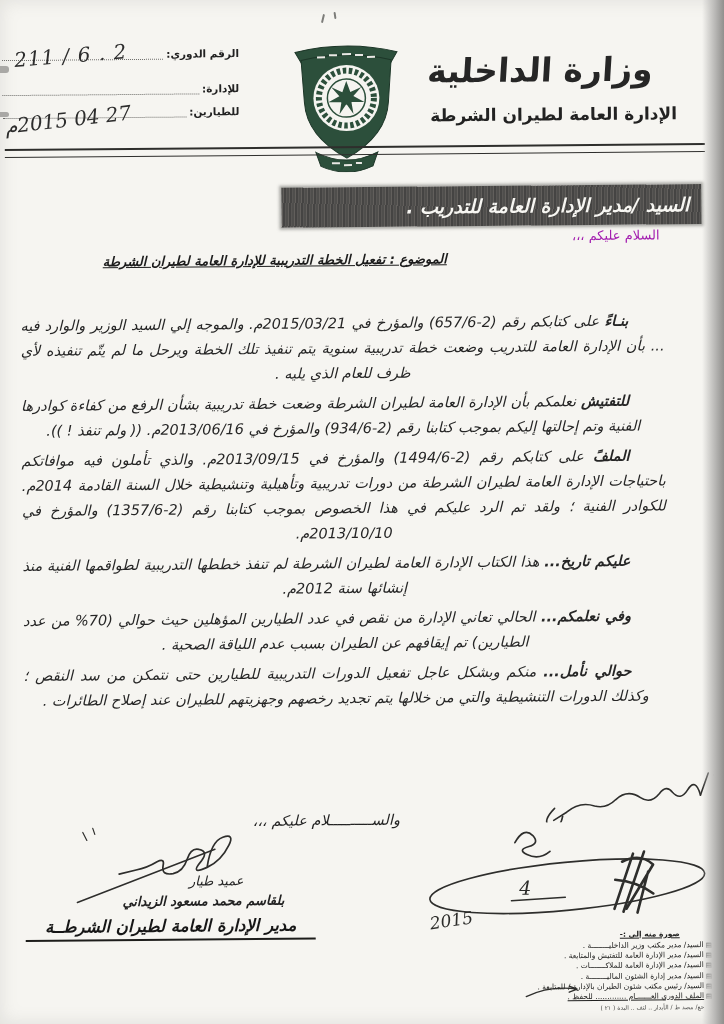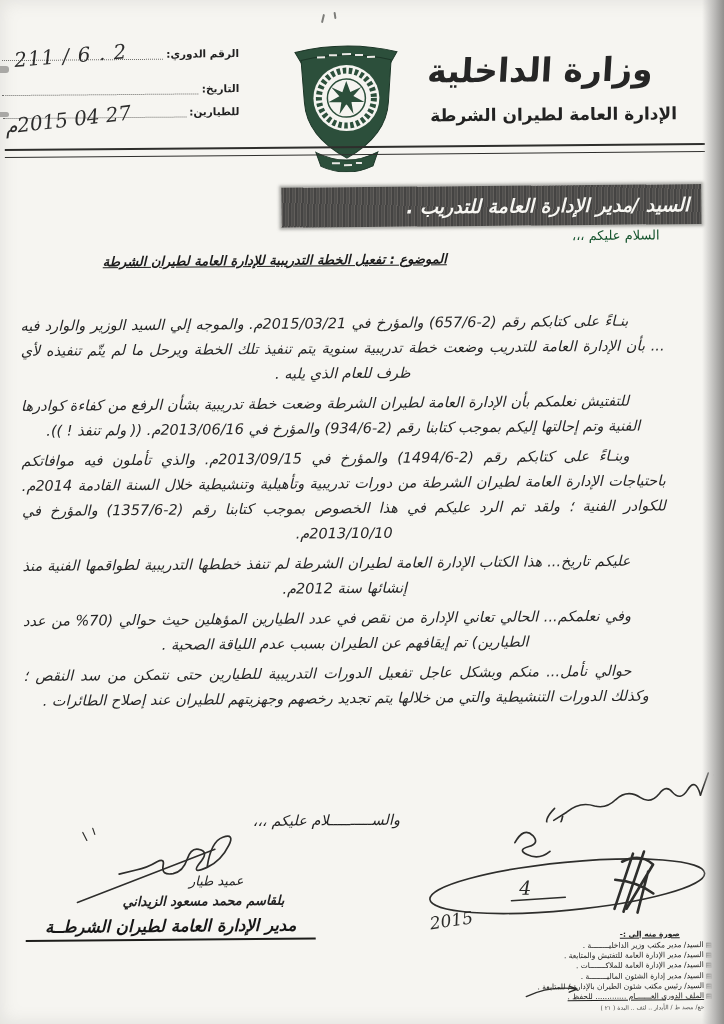--- a/index.html
+++ b/index.html
@@ -32,31 +32,31 @@
 
   .rule{position:absolute;top:146px;left:8px;right:16px;height:6px;
         border-top:2.5px solid #2e2e2c;border-bottom:1.5px solid #2e2e2c;}
 
   
   .banner{position:absolute;top:187px;left:284px;right:20px;height:40px;display:flex;align-items:center;
         padding:0 12px;box-sizing:border-box;
         background:repeating-linear-gradient(93deg,#4f4e4c 0 2px,#625f5c 2px 3px,#454443 3px 5px,#585654 5px 6px);
         box-shadow:0 0 3px 2px rgba(110,110,106,.55);}
   .banner span{color:#f7f6f2;font-size:19px;font-weight:bold;font-style:italic;text-shadow:0 0 1px #2c2c2a;white-space:nowrap;}
-  .greeting{position:absolute;top:230px;right:62px;font-size:13px;color:#14532d;}
+  .greeting{position:absolute;top:230px;right:62px;font-size:13px;color:#a21caf;}
 
   .subject{position:absolute;top:252px;left:2px;width:447px;font-size:13px;font-weight:bold;font-style:italic;
         text-decoration:underline;white-space:nowrap;direction:rtl;color:#1c1c1c;}
 
   
   .body-text{position:absolute;top:311px;right:58px;left:22px;direction:rtl;
         font-size:14.5px;line-height:25px;font-style:italic;color:#262626;
         text-align:justify;text-align-last:center;}
   .body-text p{margin:0 0 5px 0;text-indent:36px;}
-  .lead{font-weight:normal;}
+  .lead{font-weight:bold;}
 
   .closing{position:absolute;top:812px;left:250px;font-size:14.5px;font-style:italic;color:#242424;white-space:nowrap;}
 
   
   .sig-art{position:absolute;}
   .sig-rank{position:absolute;top:872px;left:148px;width:130px;text-align:center;font-size:13px;font-style:italic;color:#252525;}
   .sig-name{position:absolute;top:892px;left:70px;width:260px;text-align:center;font-size:13px;font-weight:bold;font-style:italic;color:#222;}
   .sig-title{position:absolute;top:915px;left:22px;width:290px;text-align:center;font-size:16.5px;font-weight:bold;font-style:italic;
         color:#161616;border-bottom:2.5px solid #1d1d1b;padding-bottom:3px;}
 
@@ -84,21 +84,21 @@
   <div class="pen-mark" style="left:334px;top:12px;width:2px;height:7px;transform:rotate(-8deg);"></div>
 
   <div class="tilt">
 
     <div class="ref-block" style="position:absolute;">
       <div class="ref-row" style="margin-bottom:21px;">
         <span>الرقم الدوري:</span>
         <span class="dots"></span>
       </div>
       <div class="ref-row" style="margin-bottom:9px;">
-        <span>التاريخ:</span>
+        <span>للإدارة:</span>
         <span class="dots"></span>
       </div>
       <div class="ref-row">
         <span>للطيارين:</span>
         <span class="dots"></span>
       </div>
       <span class="hand hv hv1" dir="rtl">2 . 6 / 211</span>
       <span class="hand hv hv3" dir="rtl">27  04  2015م</span>
     </div>
 
@@ -122,21 +122,21 @@
     <div class="banner">
       <span>السيد /مدير الإدارة العامة للتدريب .</span>
     </div>
     <div class="greeting">السلام عليكم ،،،</div>
 
     <div class="subject">الموضوع : تفعيل الخطة التدريبية للإدارة العامة لطيران الشرطة</div>
 
     <div class="body-text">
       <p><span class="lead">بنـاءً</span><span> على كتابكم رقم (2-657/6) والمؤرخ في 2015/03/21م. والموجه إلي السيد الوزير والوارد فيه ... بأن الإدارة العامة للتدريب وضعت خطة تدريبية سنوية يتم تنفيذ تلك الخطة ويرحل ما لم يتّم تنفيذه لأي ظرف للعام الذي يليه .</span></p>
       <p><span class="lead">للتفتيش</span><span> نعلمكم بأن الإدارة العامة لطيران الشرطة وضعت خطة تدريبية بشأن الرفع من كفاءة كوادرها الفنية وتم إحالتها إليكم بموجب كتابنا رقم (2-934/6) والمؤرخ في 2013/06/16م.  (( ولم تنفذ ! )).</span></p>
-      <p><span class="lead">وبنـاءً</span><span> على كتابكم رقم (2-1494/6) والمؤرخ في 2013/09/15م. والذي تأملون فيه موافاتكم باحتياجات الإدارة العامة لطيران الشرطة من دورات تدريبية وتأهيلية وتنشيطية خلال السنة القادمة 2014م. للكوادر الفنية ؛ ولقد تم الرد عليكم في هذا الخصوص بموجب كتابنا رقم (2-1357/6) والمؤرخ في 2013/10/10م.</span></p>
+      <p><span class="lead">الملفً</span><span> على كتابكم رقم (2-1494/6) والمؤرخ في 2013/09/15م. والذي تأملون فيه موافاتكم باحتياجات الإدارة العامة لطيران الشرطة من دورات تدريبية وتأهيلية وتنشيطية خلال السنة القادمة 2014م. للكوادر الفنية ؛ ولقد تم الرد عليكم في هذا الخصوص بموجب كتابنا رقم (2-1357/6) والمؤرخ في 2013/10/10م.</span></p>
       <p><span class="lead">عليكم تاريخ...</span><span> هذا الكتاب الإدارة العامة لطيران الشرطة لم تنفذ خططها التدريبية لطواقمها الفنية منذ إنشائها سنة 2012م.</span></p>
       <p><span class="lead">وفي نعلمكم...</span><span> الحالي تعاني الإدارة من نقص في عدد الطيارين المؤهلين حيث حوالي (70% من عدد الطيارين) تم إيقافهم عن الطيران بسبب عدم اللياقة الصحية .</span></p>
       <p><span class="lead">حوالي نأمل...</span><span> منكم وبشكل عاجل تفعيل الدورات التدريبية للطيارين حتى نتمكن من سد النقص ؛ وكذلك الدورات التنشيطية والتي من خلالها يتم تجديد رخصهم وجهزيتهم للطيران عند إصلاح الطائرات .</span></p>
     </div>
 
     <div class="closing">والســــــــــلام عليكم ،،،</div>
 
     <svg class="sig-art" style="left:492px;top:768px;" width="222" height="56" viewBox="0 0 222 56">
       <path class="ink" stroke-width="1.6" d="M206,30 q-5,-18 -13,-5 q-7,11 -15,2 q-6,-8 -13,1 q-9,11 -19,4 q-13,-9 -25,2 q-9,9 -21,6 q-15,-5 -28,6 l-13,8"></path>
       <path class="ink" stroke-width="1.6" d="M60,42 q-13,13 -5,18 q10,5 13,-10"></path>

